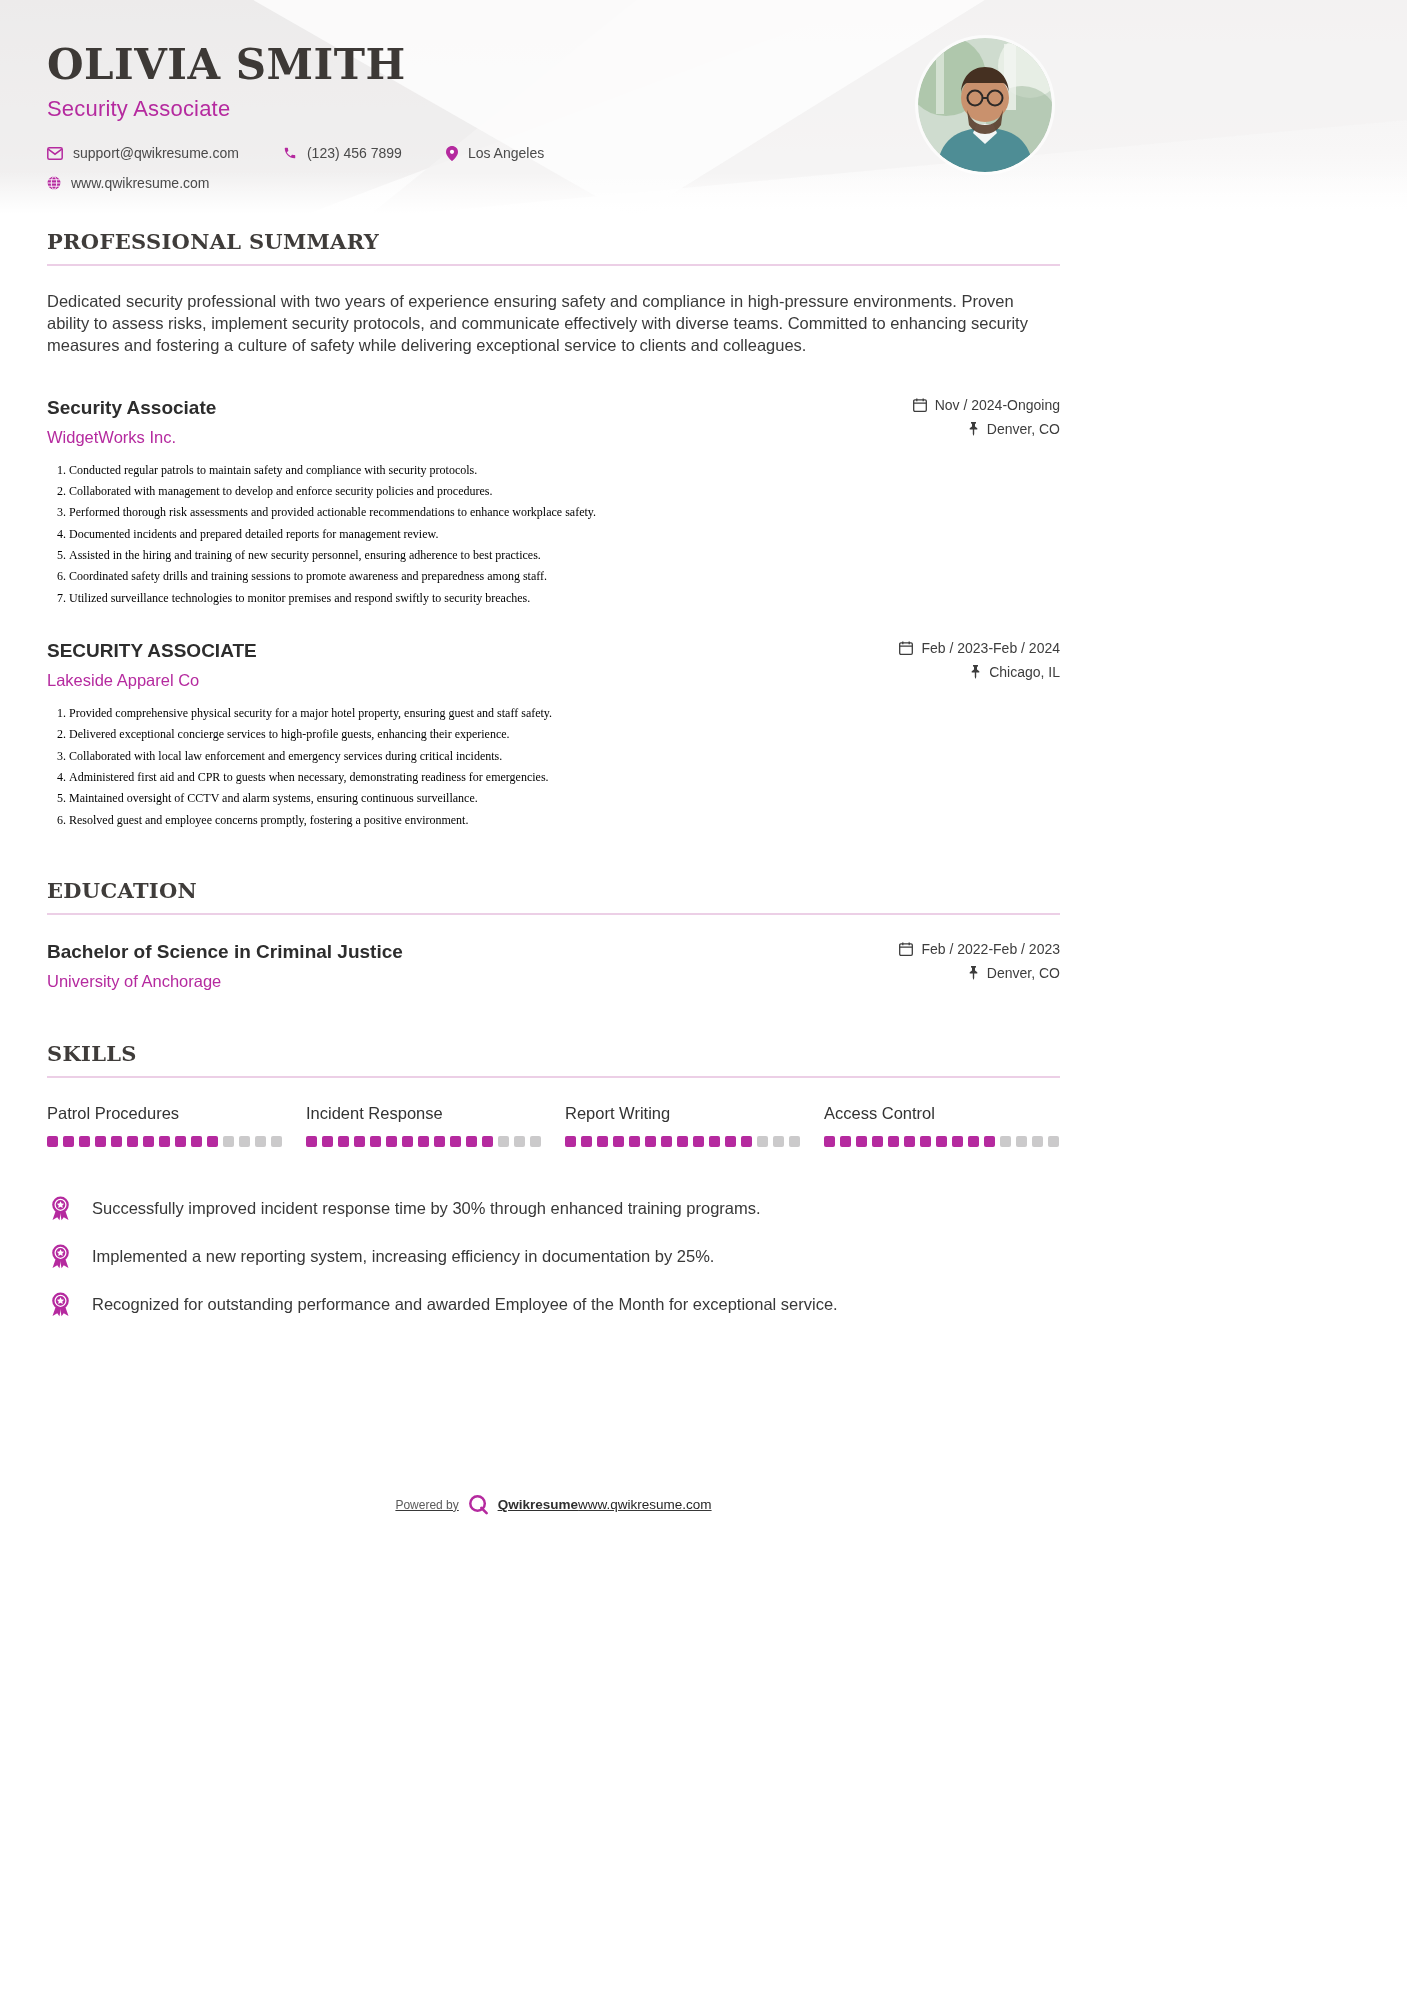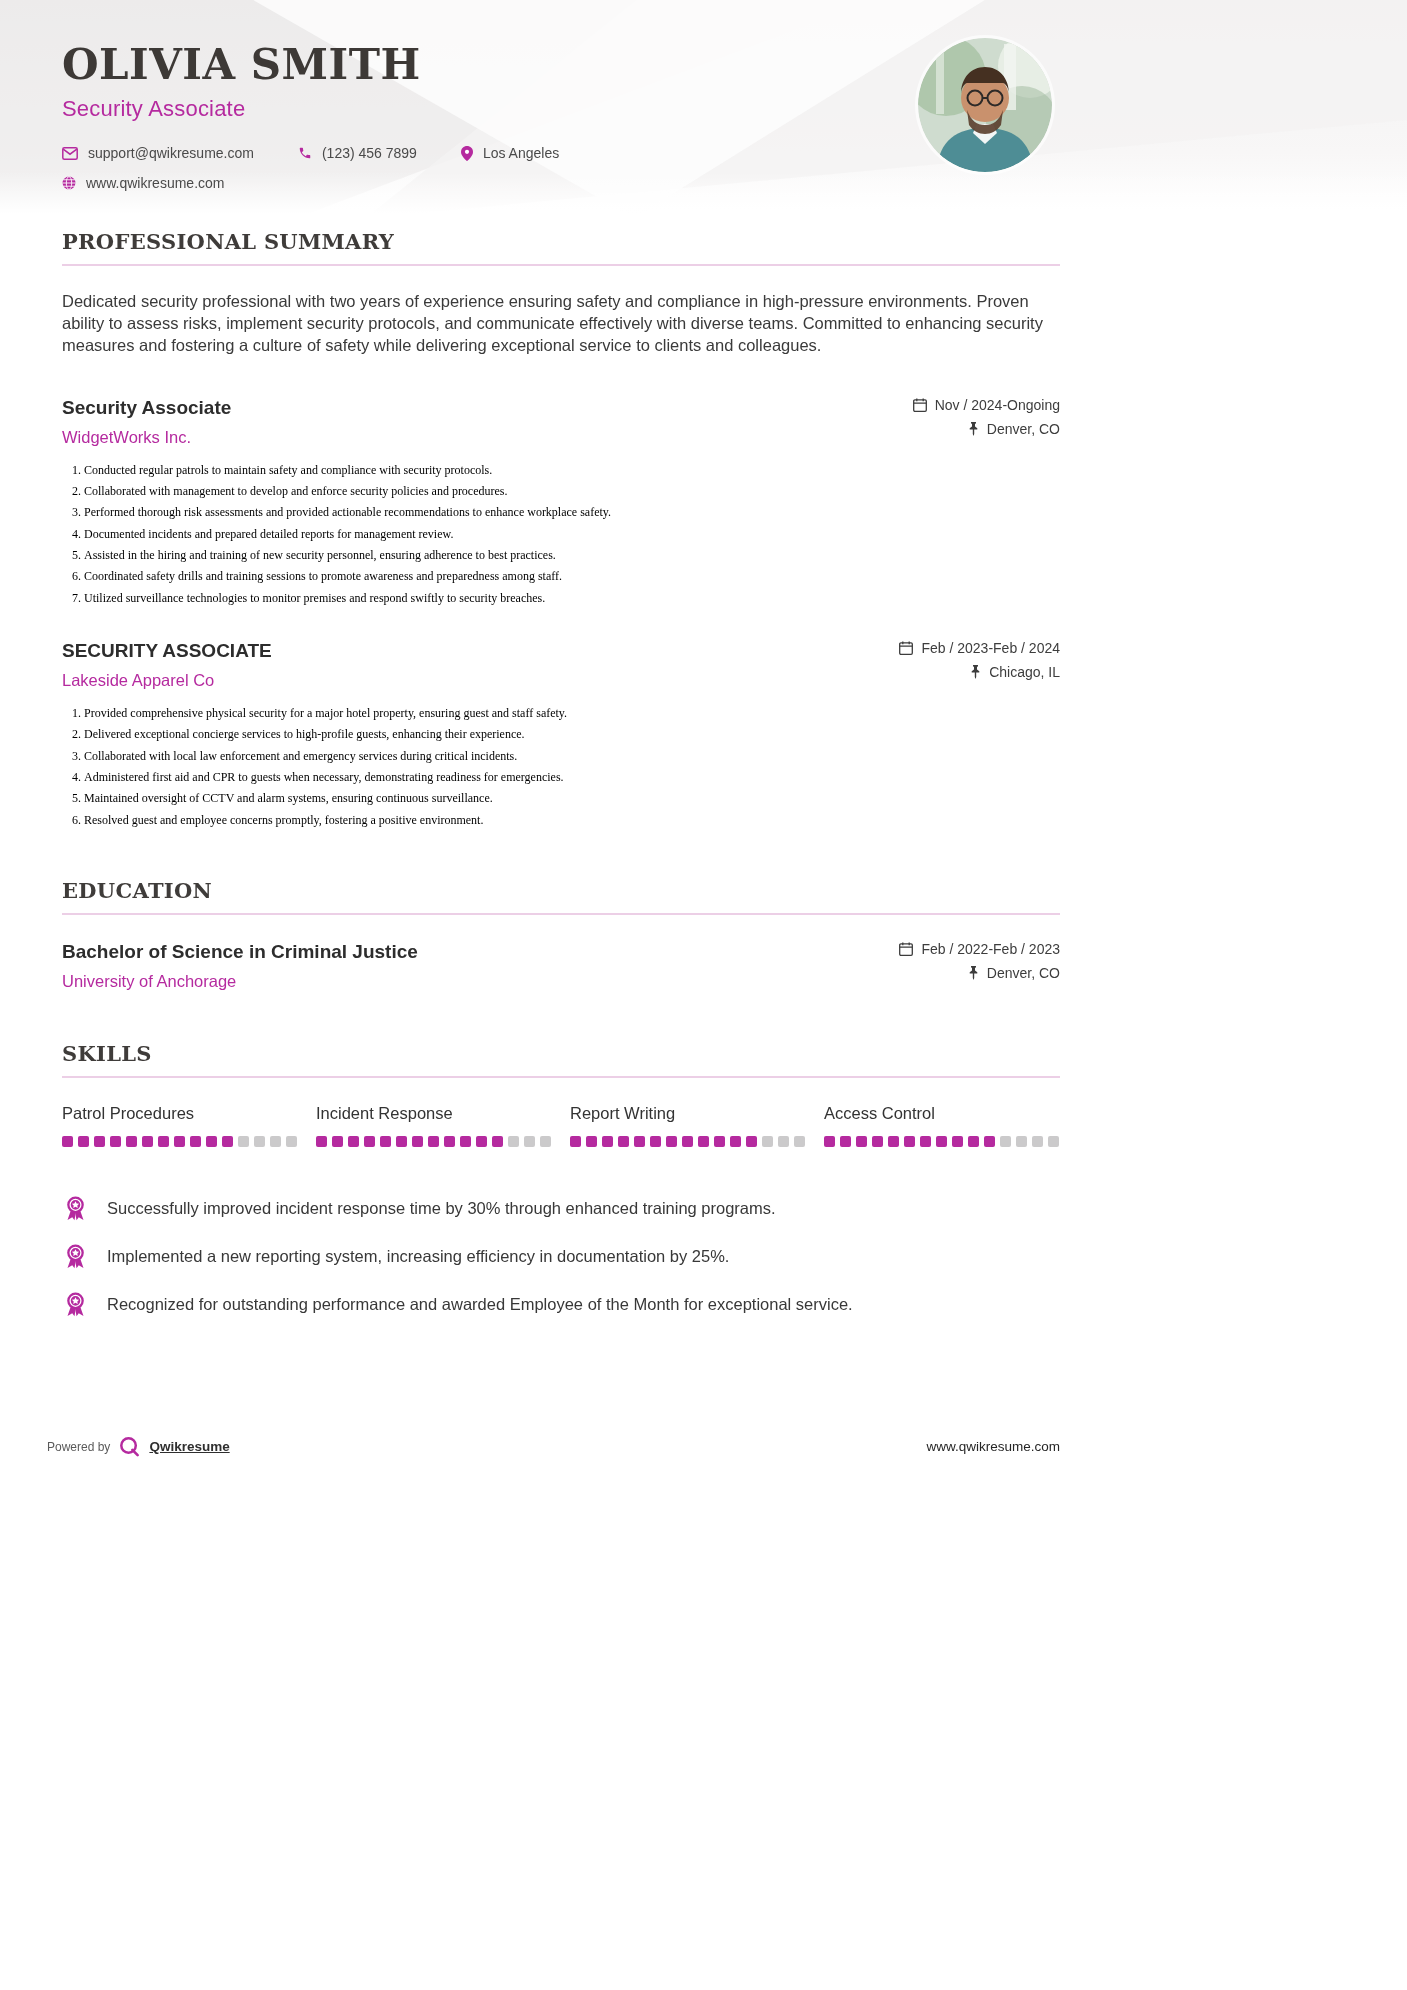--- a/index.html
+++ b/index.html
@@ -14,21 +14,21 @@
     color: #383838;
   }
   
   .band { position: absolute; top: 0; left: 0; width: 100%; height: 218px; overflow: hidden; }
   .band .s1 { position: absolute; inset: 0; background: linear-gradient(180deg, #f1f0f0 0%, #f8f7f7 70%, #ffffff 100%); }
   .band .s2 { position: absolute; top: 0; left: 0; width: 62%; height: 100%; background: #e9e7e7; clip-path: polygon(0 0, 100% 0, 34% 100%, 0 100%); opacity: .55; }
   .band .s3 { position: absolute; top: 0; right: 0; width: 74%; height: 100%; background: #f4f3f3; clip-path: polygon(26% 0, 100% 0, 100% 55%, 0 100%); opacity: .8; }
   .band .s4 { position: absolute; top: 0; left: 18%; width: 52%; height: 100%; background: #fdfdfd; clip-path: polygon(0 0, 100% 0, 52% 100%); opacity: .85; }
   .band .s5 { position: absolute; bottom: 0; left: 0; width: 100%; height: 46px; background: linear-gradient(180deg, rgba(255,255,255,0), #ffffff 90%); }
 
-  .content { position: relative; width: 1060px; padding-left: 62px; }
+  .content { position: relative; width: 1060px; padding-left: 47px; }
 
   
   .hd { position: relative; padding-top: 42px; }
   .name { font-family: "DejaVu Serif", "Liberation Serif", serif; font-size: 42px; font-weight: 700; color: #3d3936; letter-spacing: .5px; line-height: 1.1; }
   .role { font-size: 22px; color: #b52a9f; margin-top: 8px; font-weight: 500; letter-spacing: .2px; }
   .crow { display: flex; align-items: center; gap: 44px; margin-top: 23px; font-size: 14px; color: #4a4a4a; }
   .crow + .crow { margin-top: 14px; }
   .citem { display: flex; align-items: center; gap: 10px; }
   .ci { display: inline-flex; align-items: center; }
 
@@ -67,21 +67,21 @@
   .squares { margin-top: 13px; display: flex; gap: 5px; }
   .sq { width: 11px; height: 11px; border-radius: 2px; background: #cbcacb; flex: 0 0 auto; }
   .sq.on { background: #b52a9f; }
 
   .sec-ach { margin-top: 48px; }
   .ach-list { }
   .ach-item { display: flex; align-items: center; gap: 18px; margin-bottom: 21px; }
   .ach-text { font-size: 16.5px; color: #383838; }
 
   
-  .footer { position: absolute; top: 1436px; left: 47px; width: 1013px; display: flex; justify-content: space-between; align-items: center; }
+  .footer { position: absolute; top: 1494px; left: 47px; width: 1013px; display: flex; justify-content: center; align-items: center; text-decoration: underline; }
   .f-left { display: flex; align-items: center; gap: 9px; }
   .powered { font-size: 12px; color: #5a5a5a; }
   .brand { font-size: 13.5px; color: #2f2f2f; font-weight: 700; text-decoration: underline; cursor: pointer; }
   .f-site { font-size: 13.5px; color: #262626; font-weight: 500; }
 </style>
 </head>
 <body>
 
 <div class="page">
 

